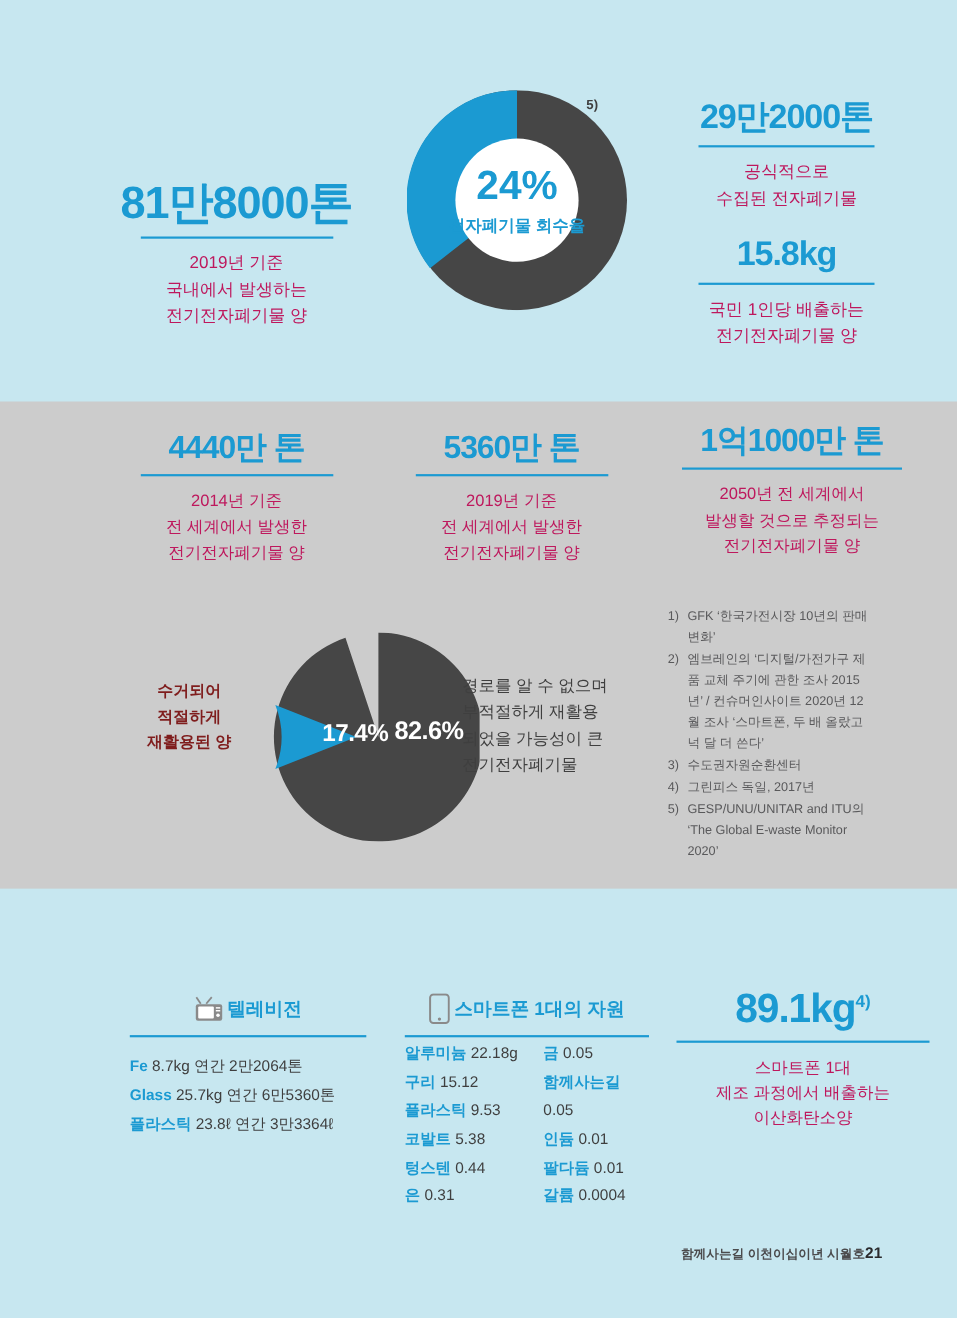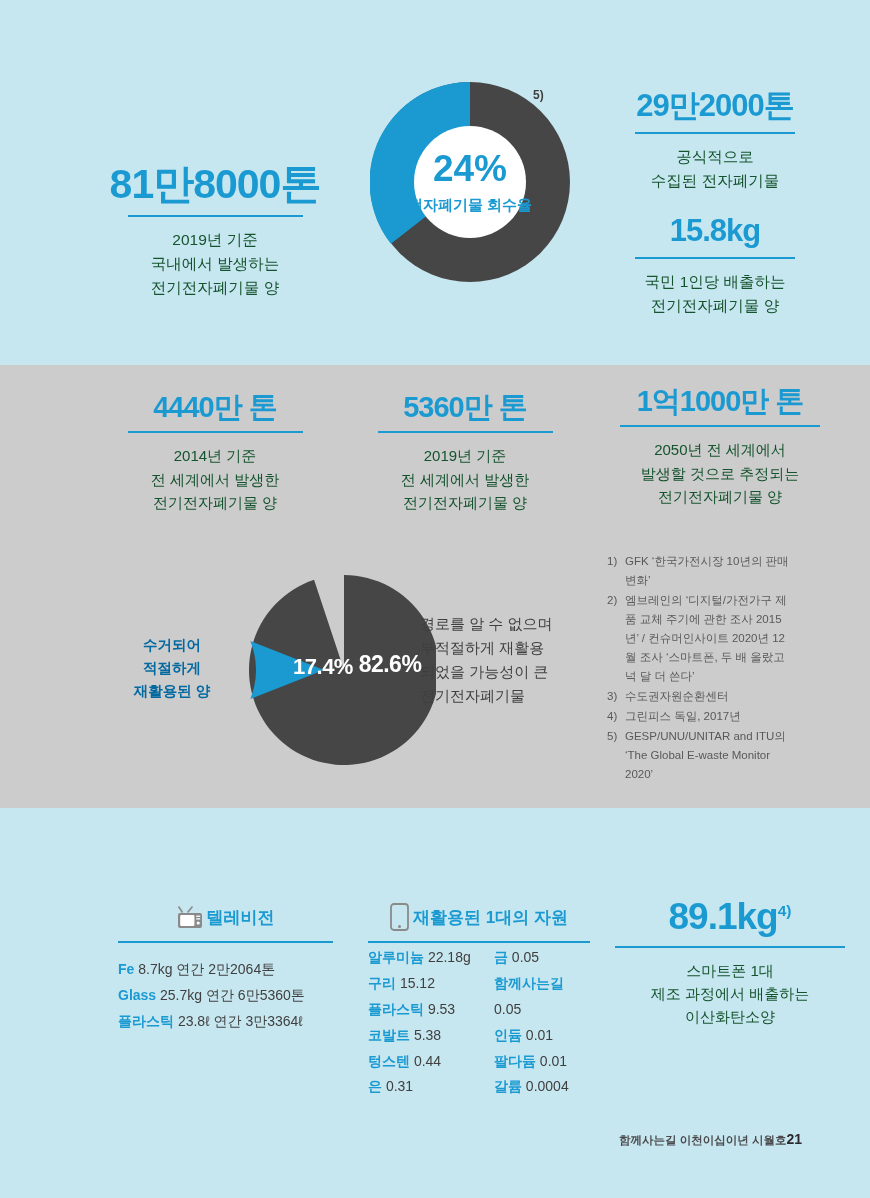--- a/index.html
+++ b/index.html
@@ -27,21 +27,21 @@
     font-weight:bold;
     color:#1b9ad2;
     letter-spacing:-1px;
     white-space:nowrap;
     line-height:1.05;
   }
   .stat .rule {
     height:2px; background:#1b9ad2; margin:9px auto 11px auto;
   }
   .stat .desc {
-    color:#14532d; line-height:1.55; white-space:nowrap;
+    color:#be185d; line-height:1.55; white-space:nowrap;
   }
   .sup {
     font-size:0.42em; vertical-align:super; font-weight:bold; letter-spacing:0;
   }
 
   
   #stat-domestic { left:100px; top:132px; width:230px; }
   #stat-domestic .big { font-size:41px;margin-top:31px; }
   #stat-domestic .rule { width:175px; }
   #stat-domestic .desc { font-size:15.5px; }
@@ -94,22 +94,22 @@
   #pie-wrap { position:absolute; left:236px; top:575px; width:200px; height:190px; }
   .pie-lbl-174 {
     position:absolute; left:44px; top:79px; width:86px; text-align:center;
     font-size:22px; font-weight:bold; color:#ffffff; letter-spacing:-0.5px;
   }
   .pie-lbl-826 {
     position:absolute; left:106px; top:76px; width:96px; text-align:center;
     font-size:23px; font-weight:bold; color:#ffffff; letter-spacing:-0.5px;
   }
   #pie-left-label {
-    position:absolute; left:108px; top:634px; width:128px; text-align:center;
-    font-size:14.5px; font-weight:bold; color:#0369a1; line-height:1.6;
+    position:absolute; left:108px; top:618px; width:128px; text-align:center;
+    font-size:14.5px; font-weight:bold; color:#7f1d1d; line-height:1.6;
   }
   #pie-right-label {
     position:absolute; left:420px; top:612px; width:215px;
     font-size:15px; color:#3f3f3f; line-height:1.6;
   }
 
   
   .card { position:absolute; }
   .card-head {
     display:flex; align-items:center; justify-content:center; gap:4px; height:34px;
@@ -310,21 +310,21 @@
   </div>
 
   <div class="card" id="card-phone">
     <div class="card-head">
       <span>
         <svg class="icon-phone" viewBox="0 0 19 28">
           <rect x="1" y="1" width="17" height="26" rx="3" fill="none" stroke="#8a8a8a" stroke-width="1.8"></rect>
           <circle cx="9.5" cy="23.4" r="1.5" fill="#8a8a8a"></circle>
         </svg>
       </span>
-      <span class="card-title">재활용된 1대의 자원</span>
+      <span class="card-title">스마트폰 1대의 자원</span>
     </div>
     <div class="card-rule"></div>
     <div id="phone-cols">
       <div class="col col-a">
         <div>
           <span class="k">알루미늄</span>
           <span>22.18g</span>
         </div>
         <div>
           <span class="k">구리</span>

